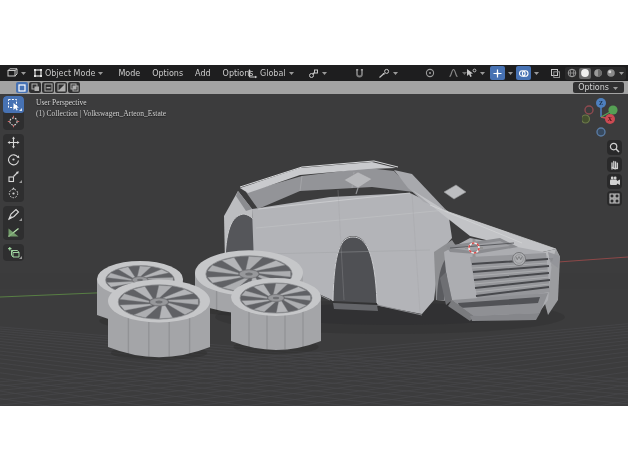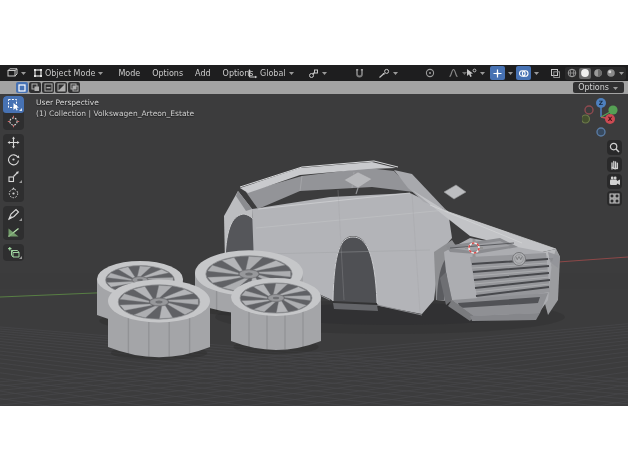--- a/index.html
+++ b/index.html
@@ -24,21 +24,21 @@
   
   .vp-toolrow{position:relative;height:13px;background:#a3a3a3;display:flex;align-items:center;
               padding:0 16px;box-sizing:border-box;}
   .selmode{width:12px;height:11px;border-radius:2px;background:#303031;margin-right:1px;
            display:flex;align-items:center;justify-content:center;}
   .selmode.active{background:#4772b3;}
   .options-btn{position:absolute;right:4px;top:1px;height:11px;display:flex;align-items:center;gap:3px;
                background:#303031;border-radius:2px;padding:0 5px;color:#d2d2d2;font-size:8px;}
 
   
-  .viewport{position:relative;width:628px;height:312px;background:#3c3c3d;overflow:hidden;}
+  .viewport{position:relative;width:628px;height:312px;background:#3c3c3d;overflow:hidden;font-family:Liberation Serif, serif;}
   .scene-svg{position:absolute;left:0;top:0;}
   .overlay-text{position:absolute;left:36px;top:3px;color:#d8d8d8;font-size:7.5px;line-height:11px;
                 text-shadow:0 1px 1px rgba(0,0,0,.55);pointer-events:none;}
   .overlay-text .dim{color:#cfcfcf;text-align:right;}
 
   
   .toolbar{position:absolute;left:3px;top:2px;width:21px;display:flex;flex-direction:column;gap:4px;}
   .tgroup{background:#2e2e2f;border-radius:4px;display:flex;flex-direction:column;overflow:hidden;}
   .tool{position:relative;width:21px;height:17px;display:flex;align-items:center;justify-content:center;}
   .tool.active{background:#4772b3;border-radius:3px;}

